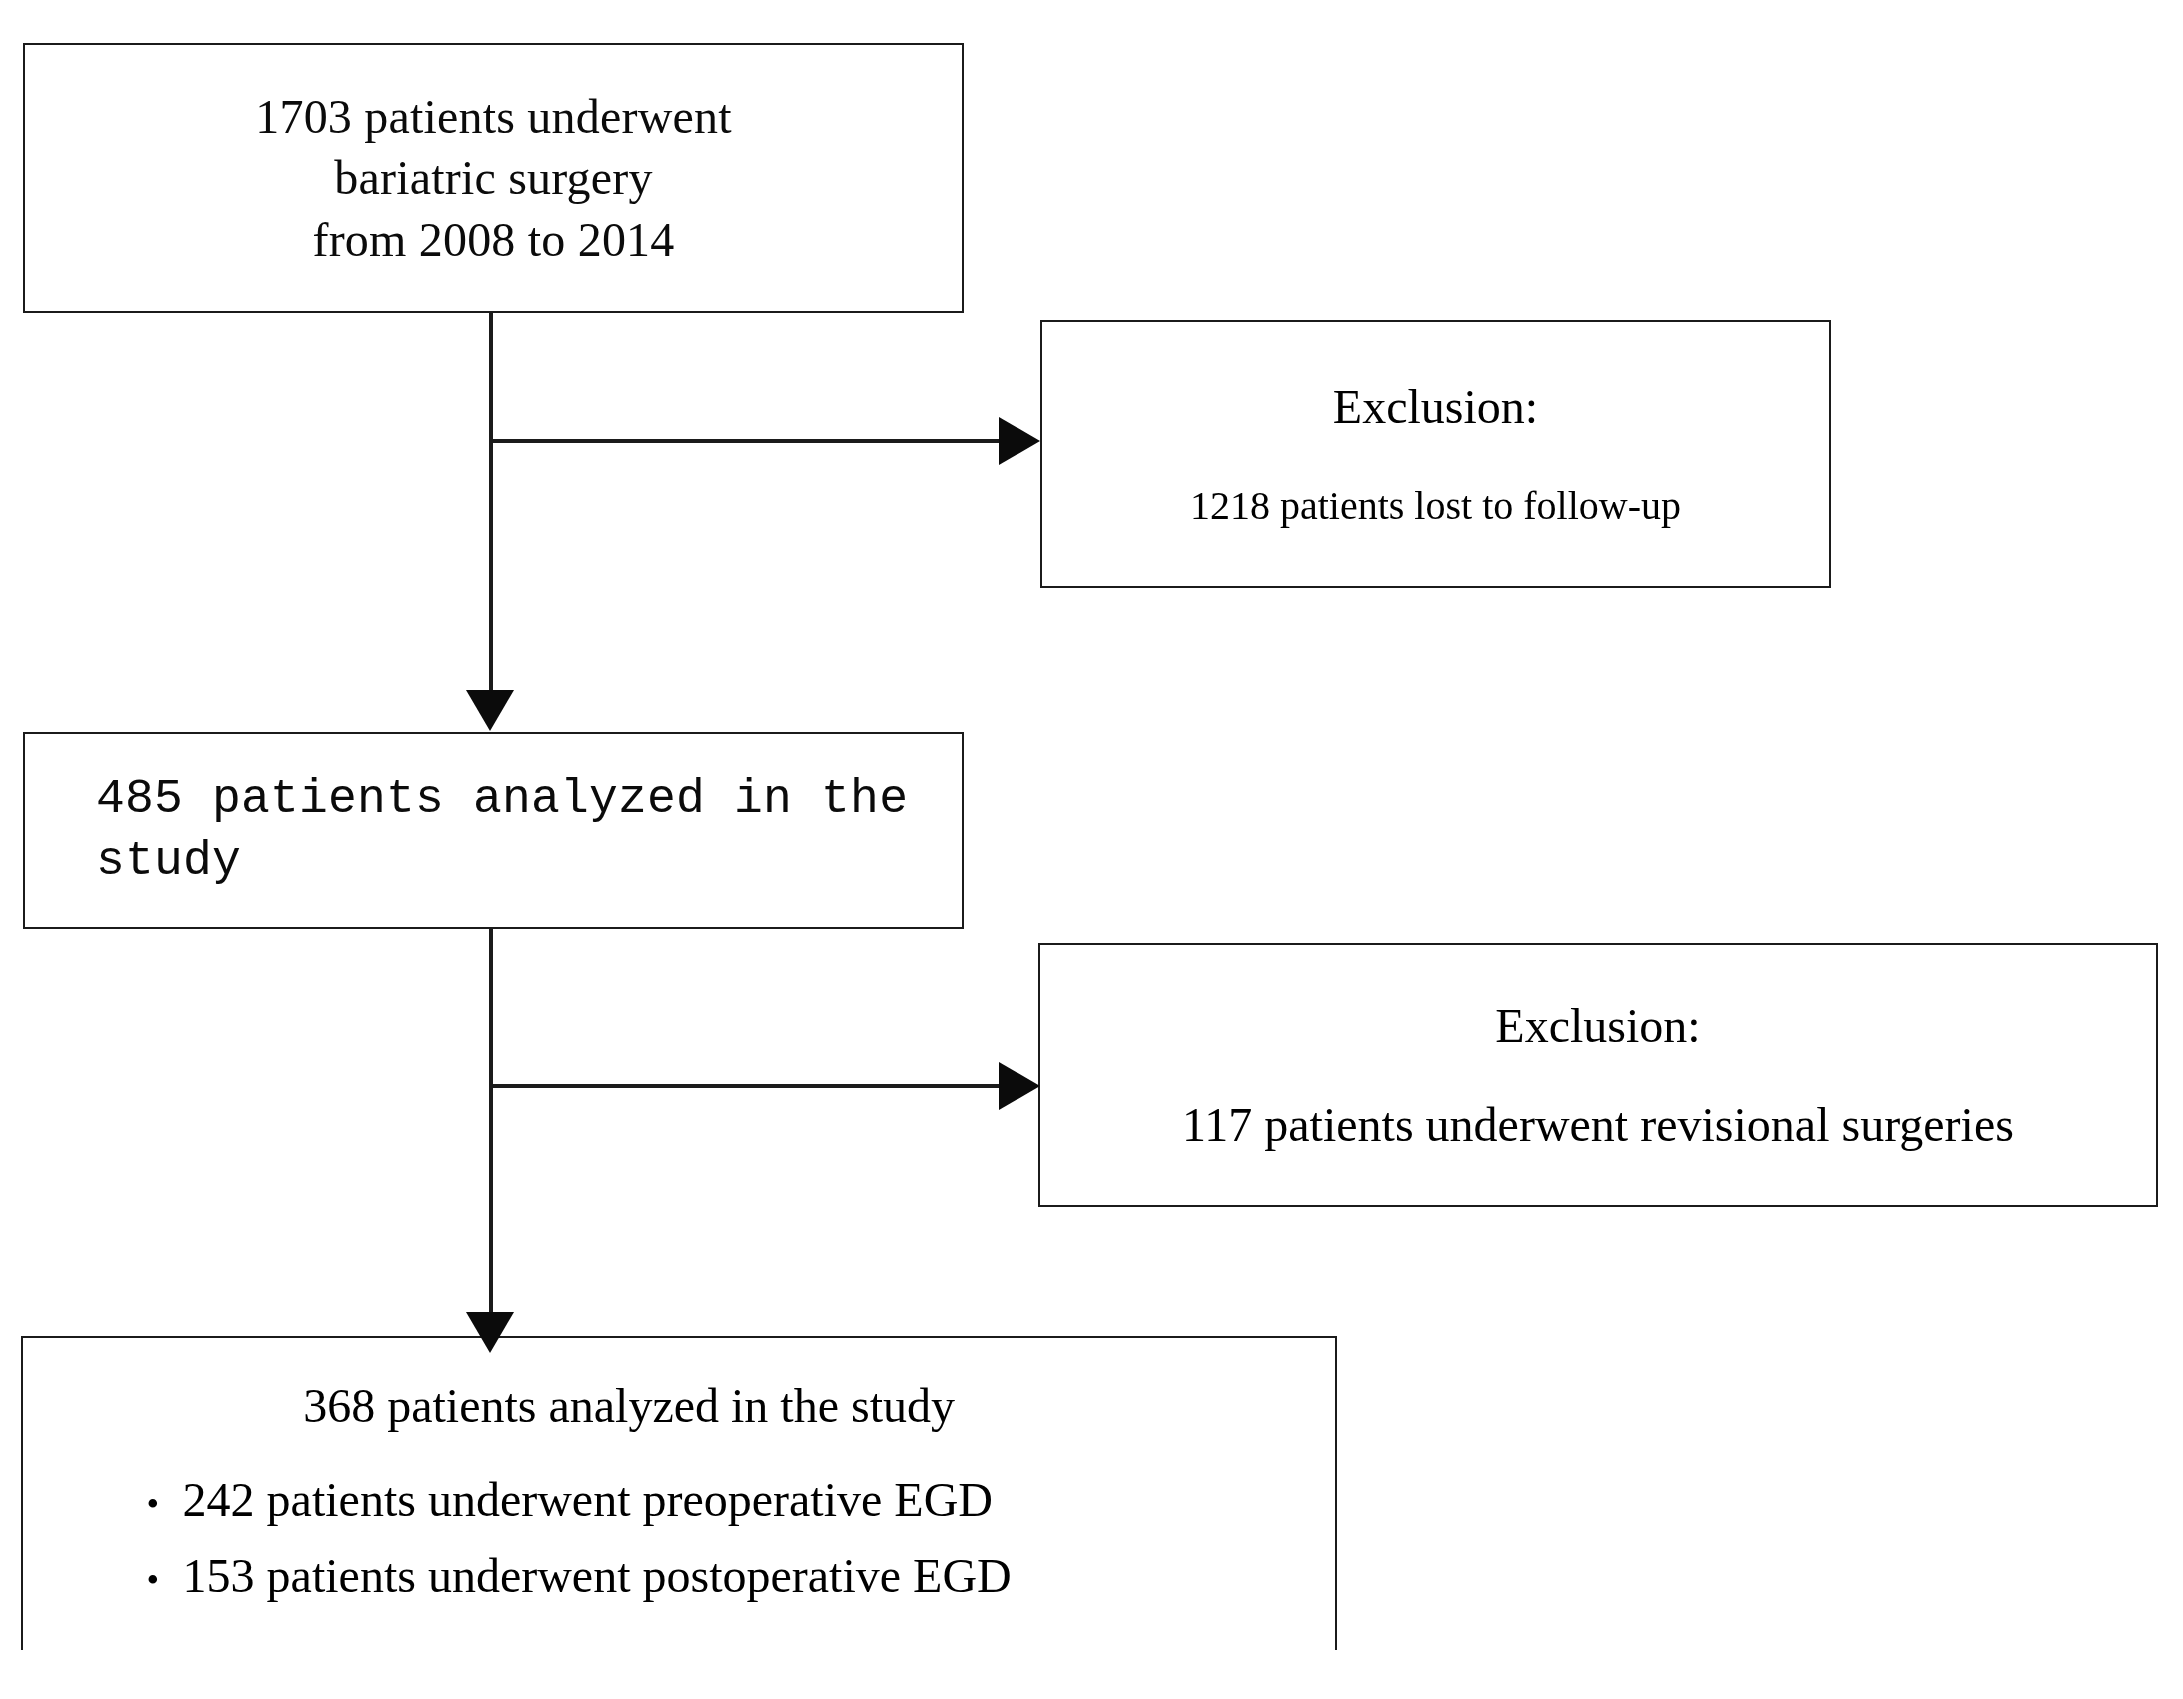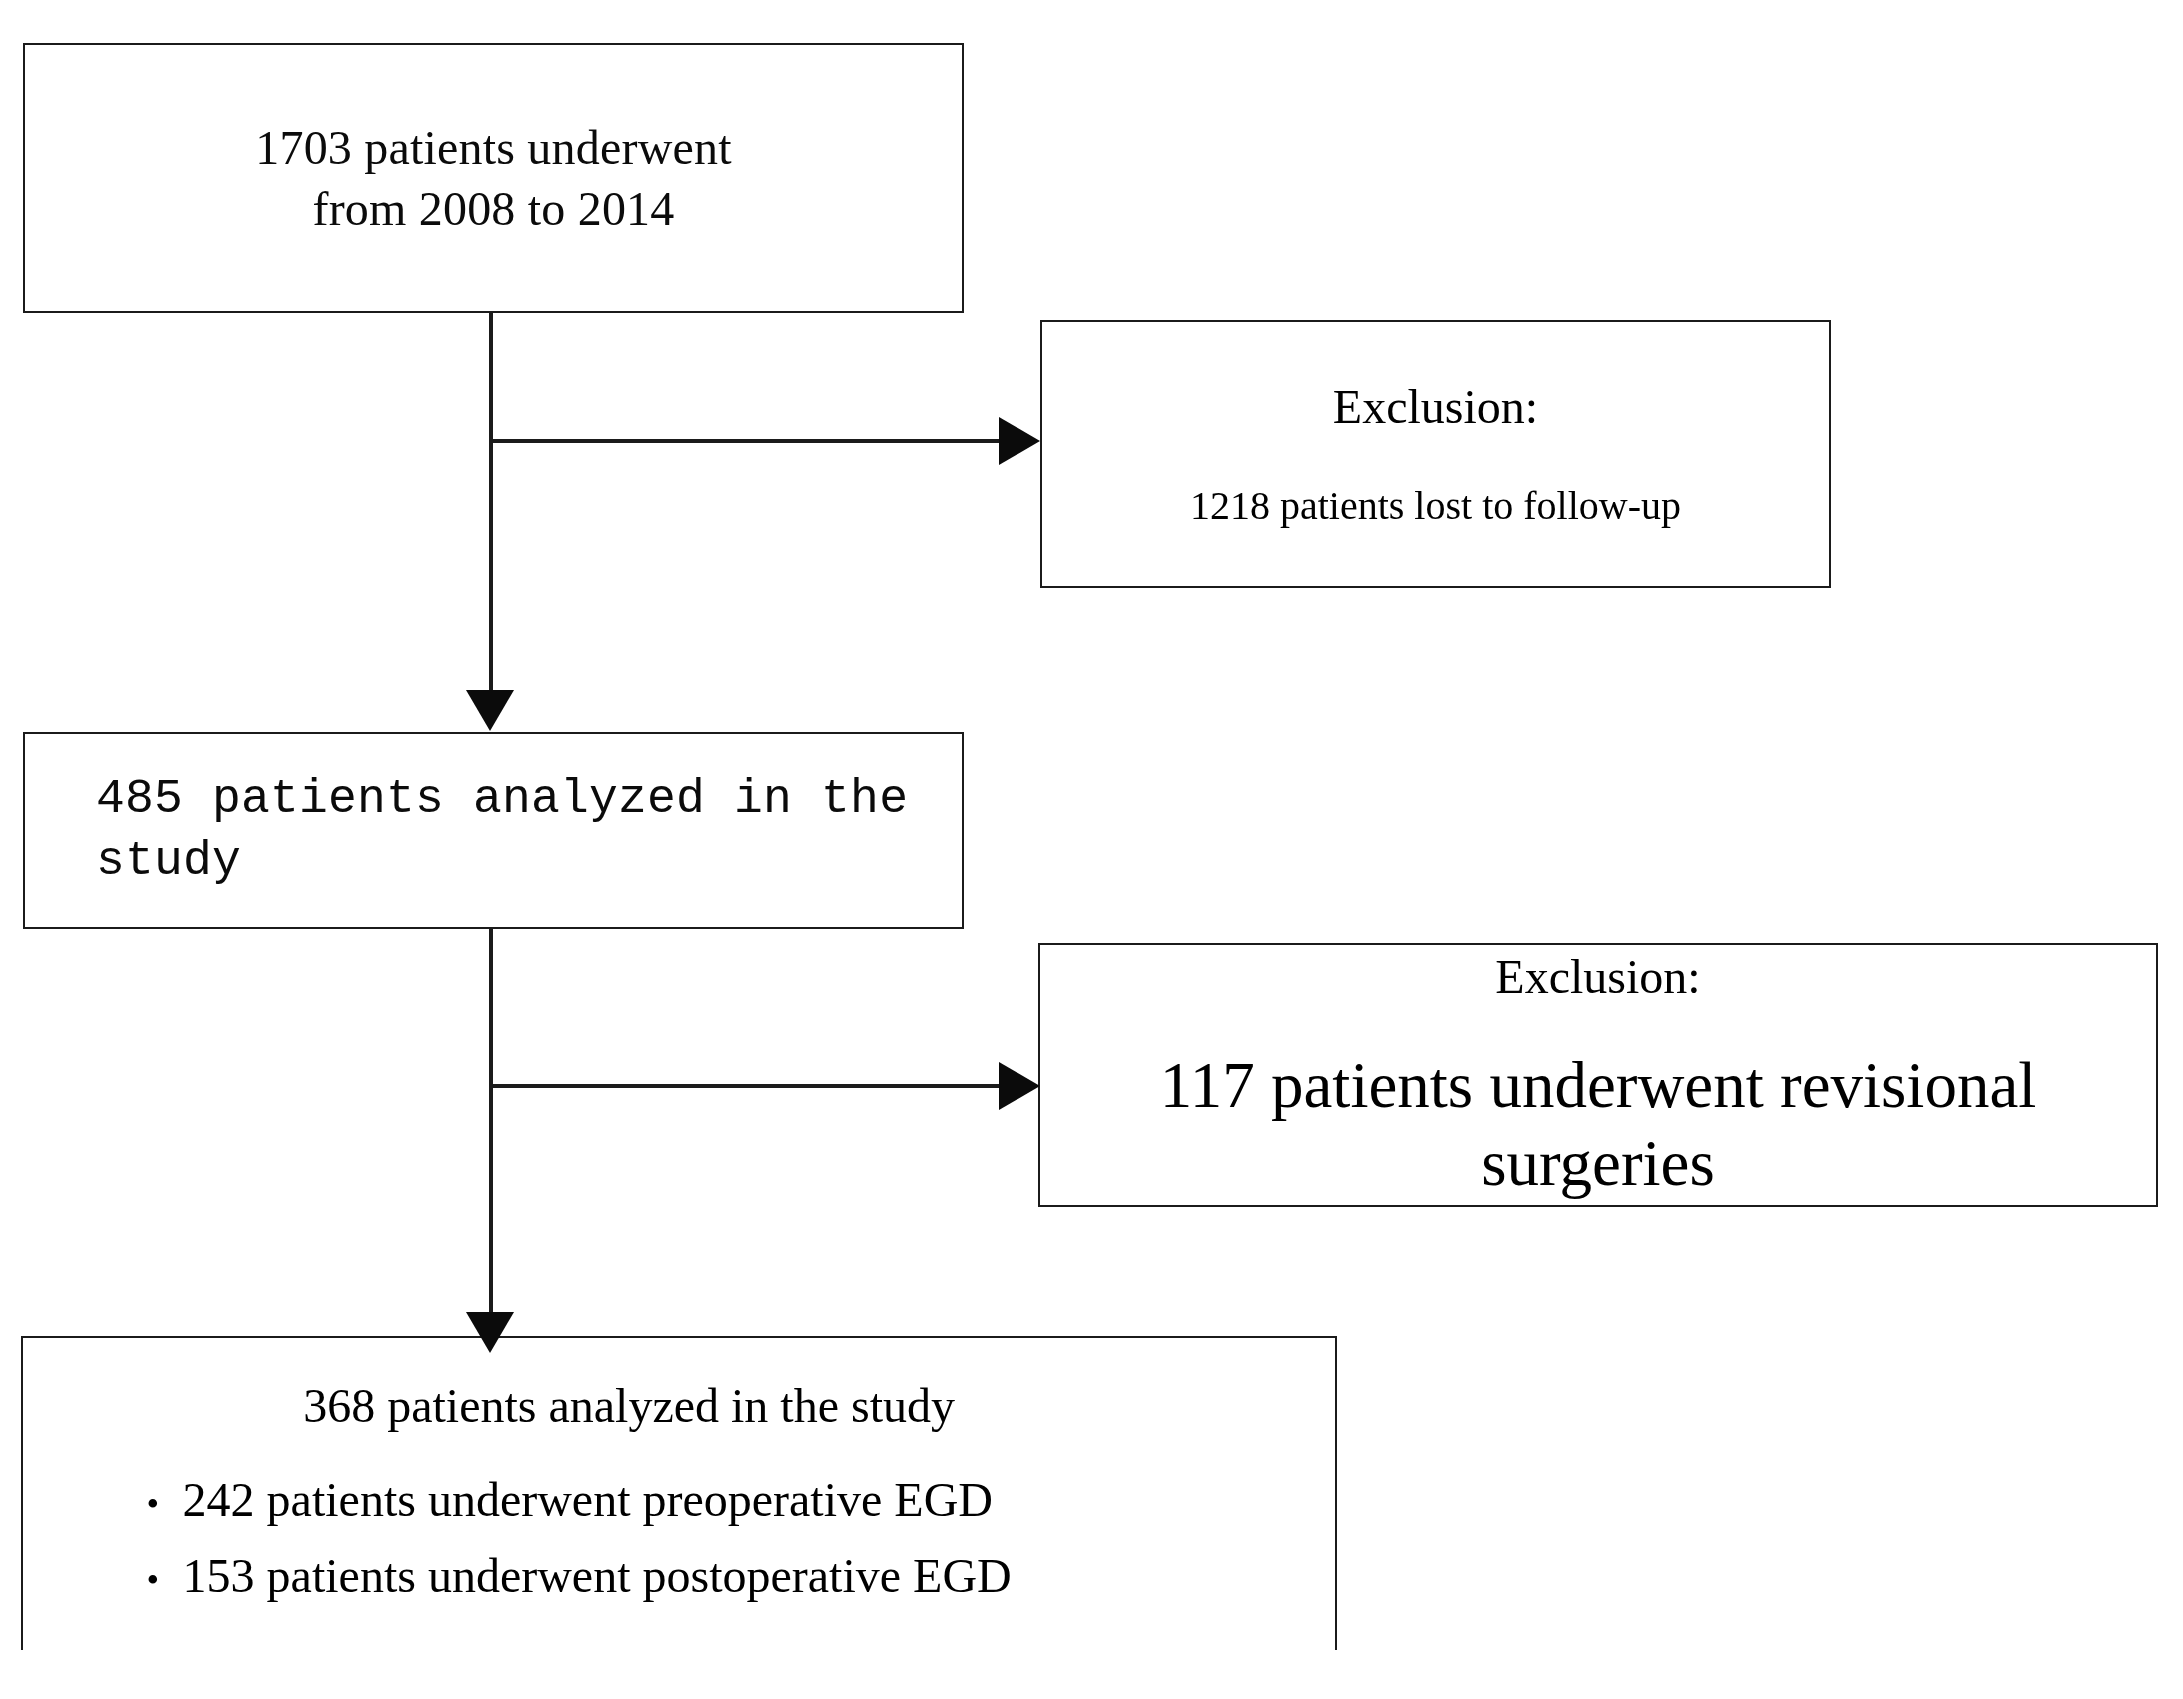--- a/index.html
+++ b/index.html
@@ -67,21 +67,21 @@
     left: 1038px; top: 943px; width: 1120px; height: 264px;
   }
   #box-exclusion-2 .ex-title {
     text-align: center;
     font-size: 48px;
     line-height: 1.2;
     padding-bottom: 41px;
   }
   #box-exclusion-2 .ex-body {
     text-align: center;
-    font-size: 65px;
+    font-size: 48px;
     line-height: 1.2;
   }
 
   
   #box-analyzed-368 {
     left: 20.6px; top: 1336px; width: 1316px; height: 316px;
     justify-content: flex-start;
   }
   #box-analyzed-368 .headline {
     text-align: center;
@@ -134,20 +134,21 @@
   }
 </style>
 </head>
 <body>
 
 <div id="canvas">
 
   <div class="node" id="box-cohort">
     <div class="node-text center">
       <div>1703 patients underwent</div>
+      <div>bariatric surgery</div>
       <div>from 2008 to 2014</div>
     </div>
   </div>
 
   <div class="node" id="box-exclusion-1">
     <div class="ex-title">Exclusion:</div>
     <div class="ex-body">1218 patients lost to follow-up</div>
   </div>
 
   <div class="node" id="box-analyzed-485">

